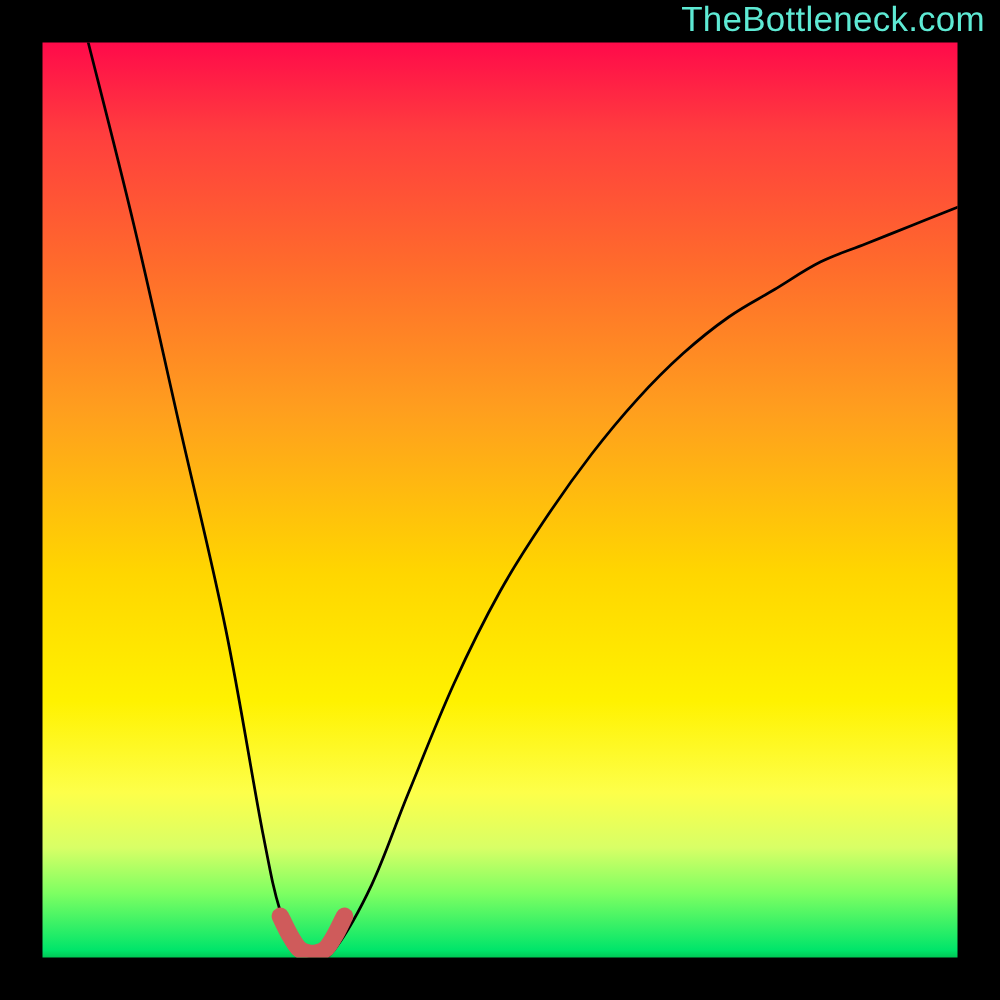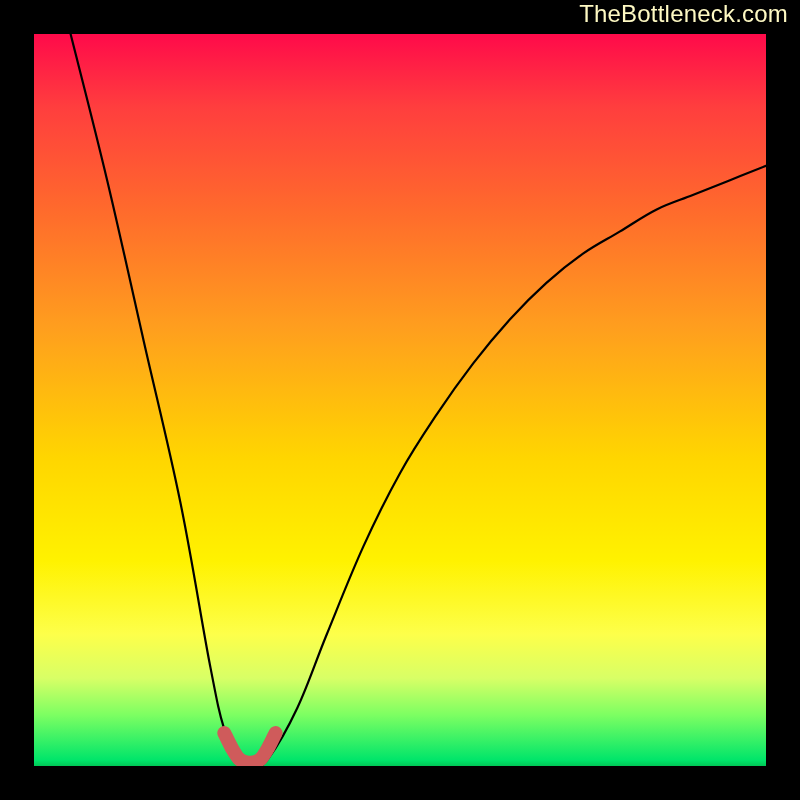--- a/index.html
+++ b/index.html
@@ -36,22 +36,22 @@
       #d8ff66 88%,
       #7dff62 93%,
       #00e56a 99.2%,
       #00c856 100%
     );
   }
   .watermark {
     position: absolute;
     top: 0;
     right: 12px;
-    color: #fef9c3;
-    font-size: 24px;
+    color: #5eead4;
+    font-size: 28px;
     letter-spacing: 0.2px;
     font-weight: 500;
   }
   svg.curve {
     position: absolute;
     top: 0;
     left: 0;
     width: 732px;
     height: 732px;
   }

